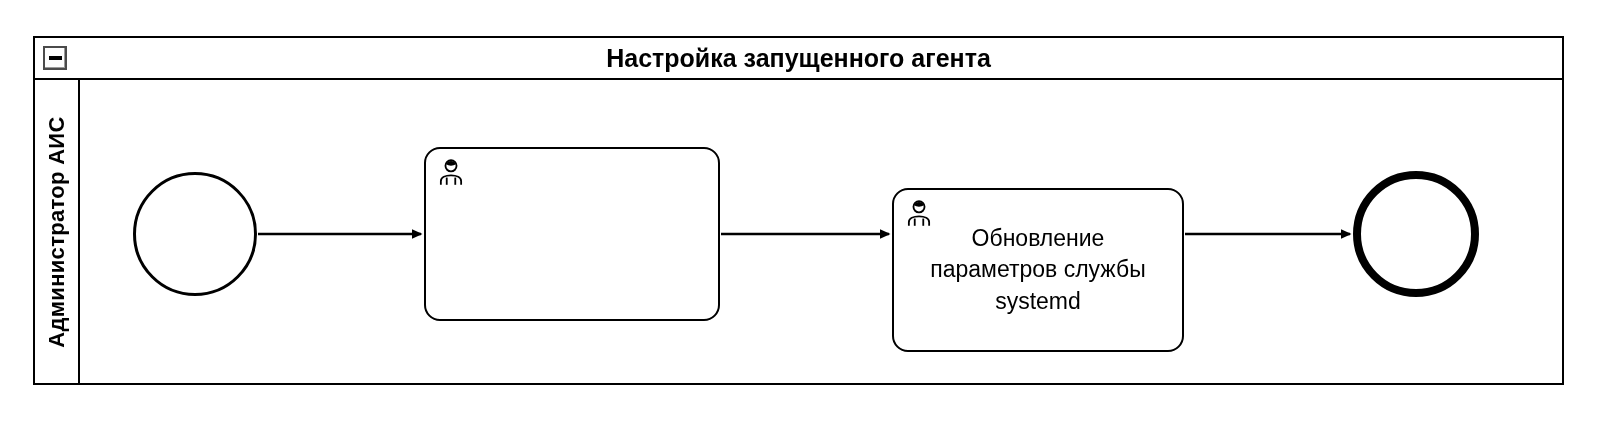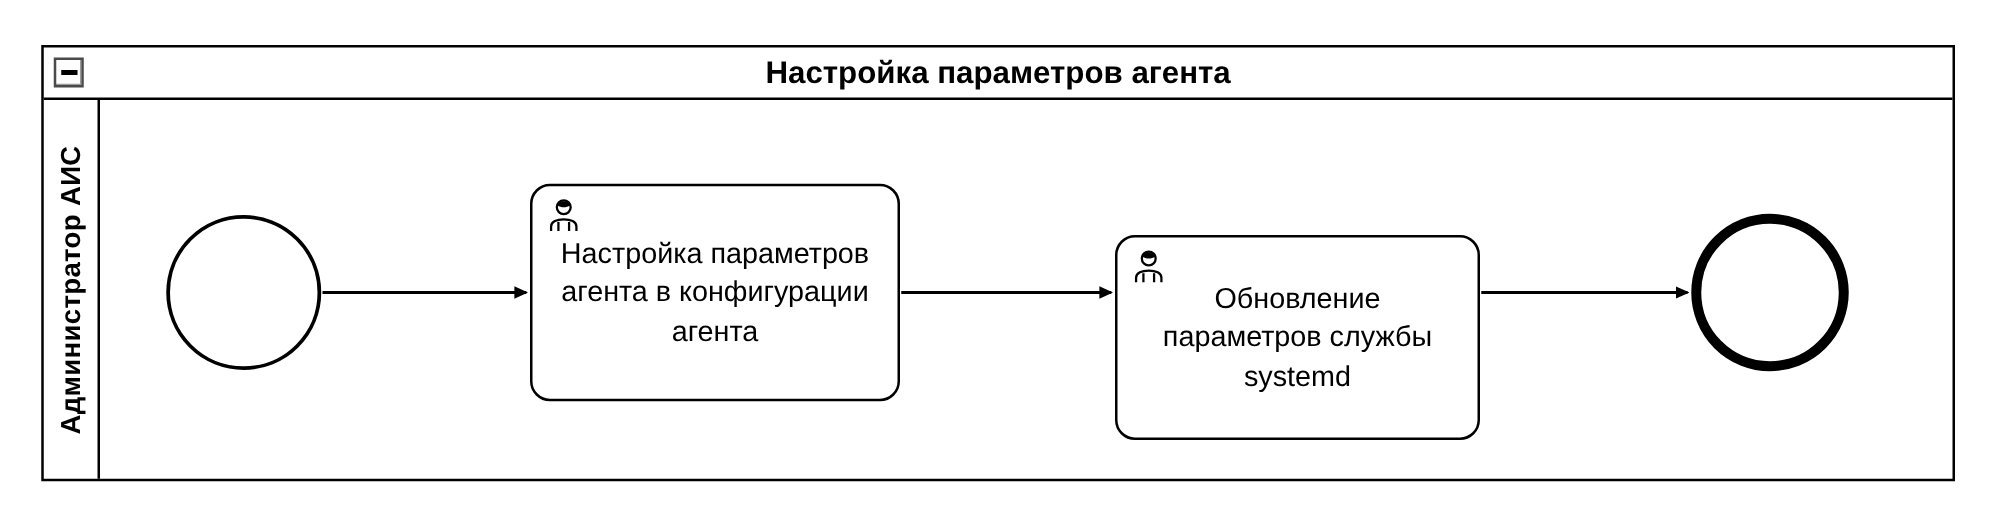--- a/index.html
+++ b/index.html
@@ -132,21 +132,21 @@
 </head>
 <body>
 
 <div class="page">
   <div class="pool">
 
     <div class="pool-header">
       <div class="collapse-btn">
         <span class="minus-bar"></span>
       </div>
-      <div class="pool-title">Настройка параметров агента</div>
+      <div class="pool-title">Настройка запущенного агента</div>
     </div>
 
     <div class="pool-body">
 
       <div class="lane-strip">
         <span class="lane-label">Администратор АИС</span>
       </div>
 
       <div class="canvas">
 
@@ -166,21 +166,20 @@
         <div class="task task-1">
           <span class="task-icon">
             <svg viewBox="0 0 30 30" width="32" height="32">
               <path d="M5.5 27 v-3.4 c0 -3.6 4.3 -5.4 9.5 -5.4 s9.5 1.8 9.5 5.4 V27" fill="#fff" stroke="#000" stroke-width="1.7"></path>
               <line x1="11" y1="20.2" x2="11" y2="27" stroke="#000" stroke-width="1.7"></line>
               <line x1="19" y1="20.2" x2="19" y2="27" stroke="#000" stroke-width="1.7"></line>
               <circle cx="15" cy="9.2" r="5.2" fill="#fff" stroke="#000" stroke-width="1.7"></circle>
               <path d="M10.3 7.6 a5.2 5.2 0 0 1 9.4 0 c-1.4 1.1 -2.9 1.6 -4.7 1.6 s-3.3 -0.5 -4.7 -1.6 z" fill="#000" stroke="none"></path>
             </svg>
           </span>
-          <span class="task-label">Настройка параметров агента в конфигурации агента</span>
         </div>
 
         <div class="task task-2">
           <span class="task-icon">
             <svg viewBox="0 0 30 30" width="32" height="32">
               <path d="M5.5 27 v-3.4 c0 -3.6 4.3 -5.4 9.5 -5.4 s9.5 1.8 9.5 5.4 V27" fill="#fff" stroke="#000" stroke-width="1.7"></path>
               <line x1="11" y1="20.2" x2="11" y2="27" stroke="#000" stroke-width="1.7"></line>
               <line x1="19" y1="20.2" x2="19" y2="27" stroke="#000" stroke-width="1.7"></line>
               <circle cx="15" cy="9.2" r="5.2" fill="#fff" stroke="#000" stroke-width="1.7"></circle>
               <path d="M10.3 7.6 a5.2 5.2 0 0 1 9.4 0 c-1.4 1.1 -2.9 1.6 -4.7 1.6 s-3.3 -0.5 -4.7 -1.6 z" fill="#000" stroke="none"></path>

